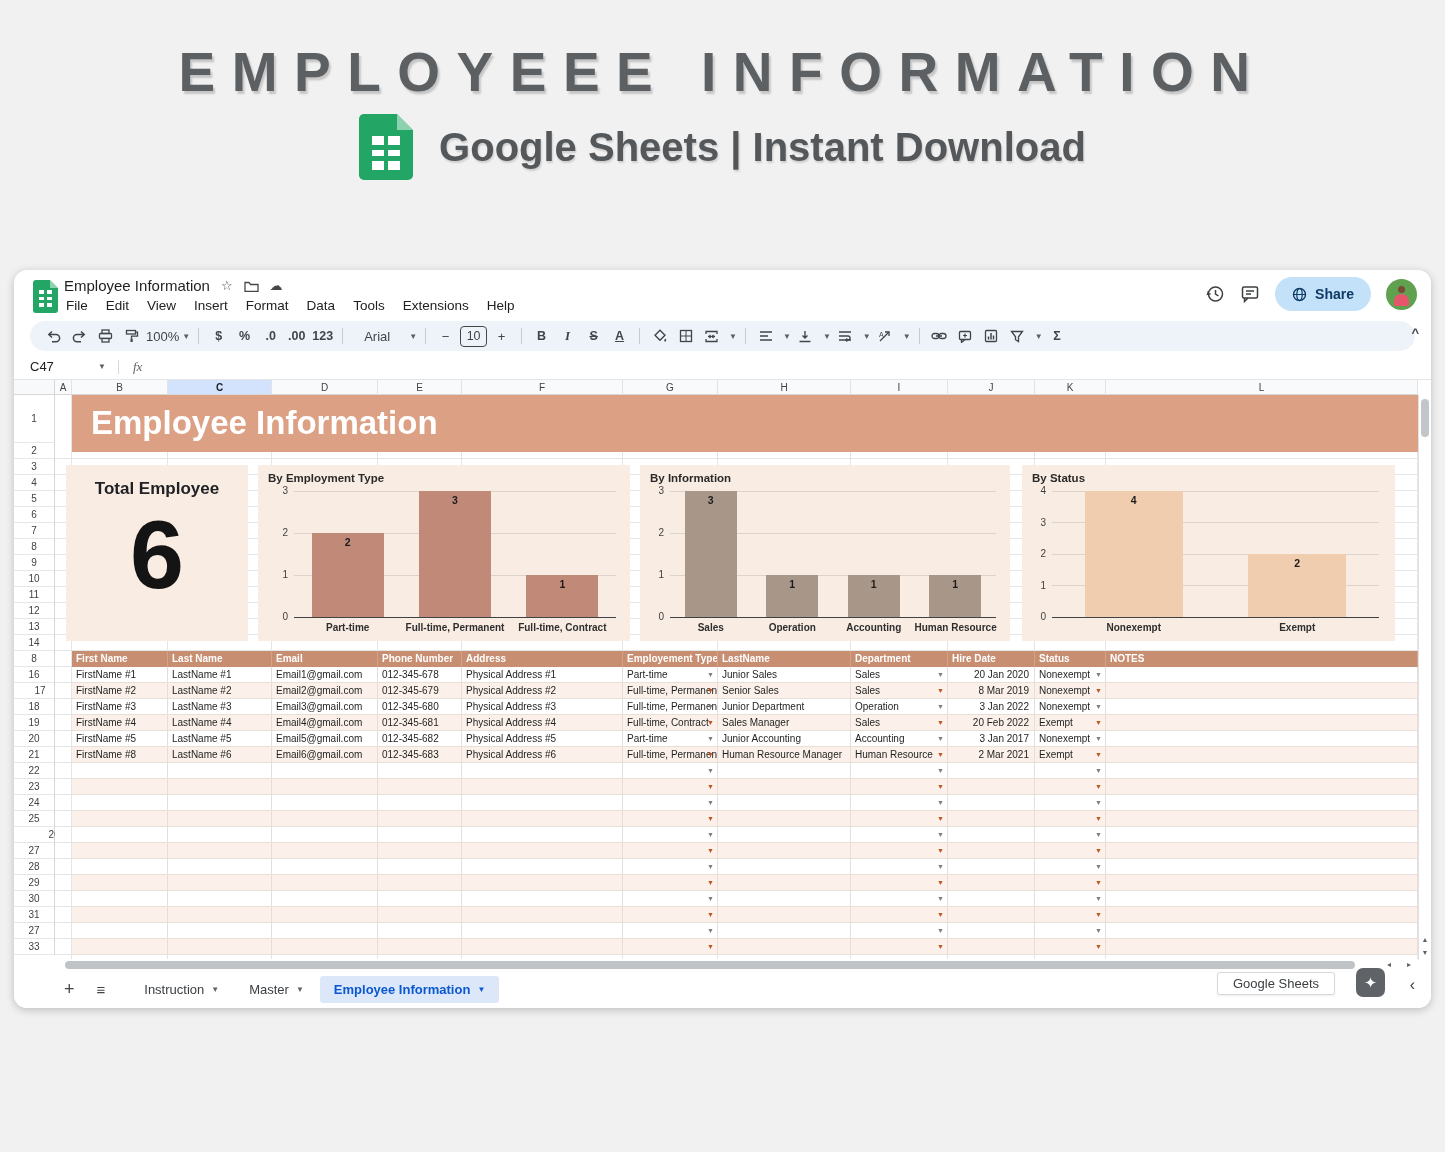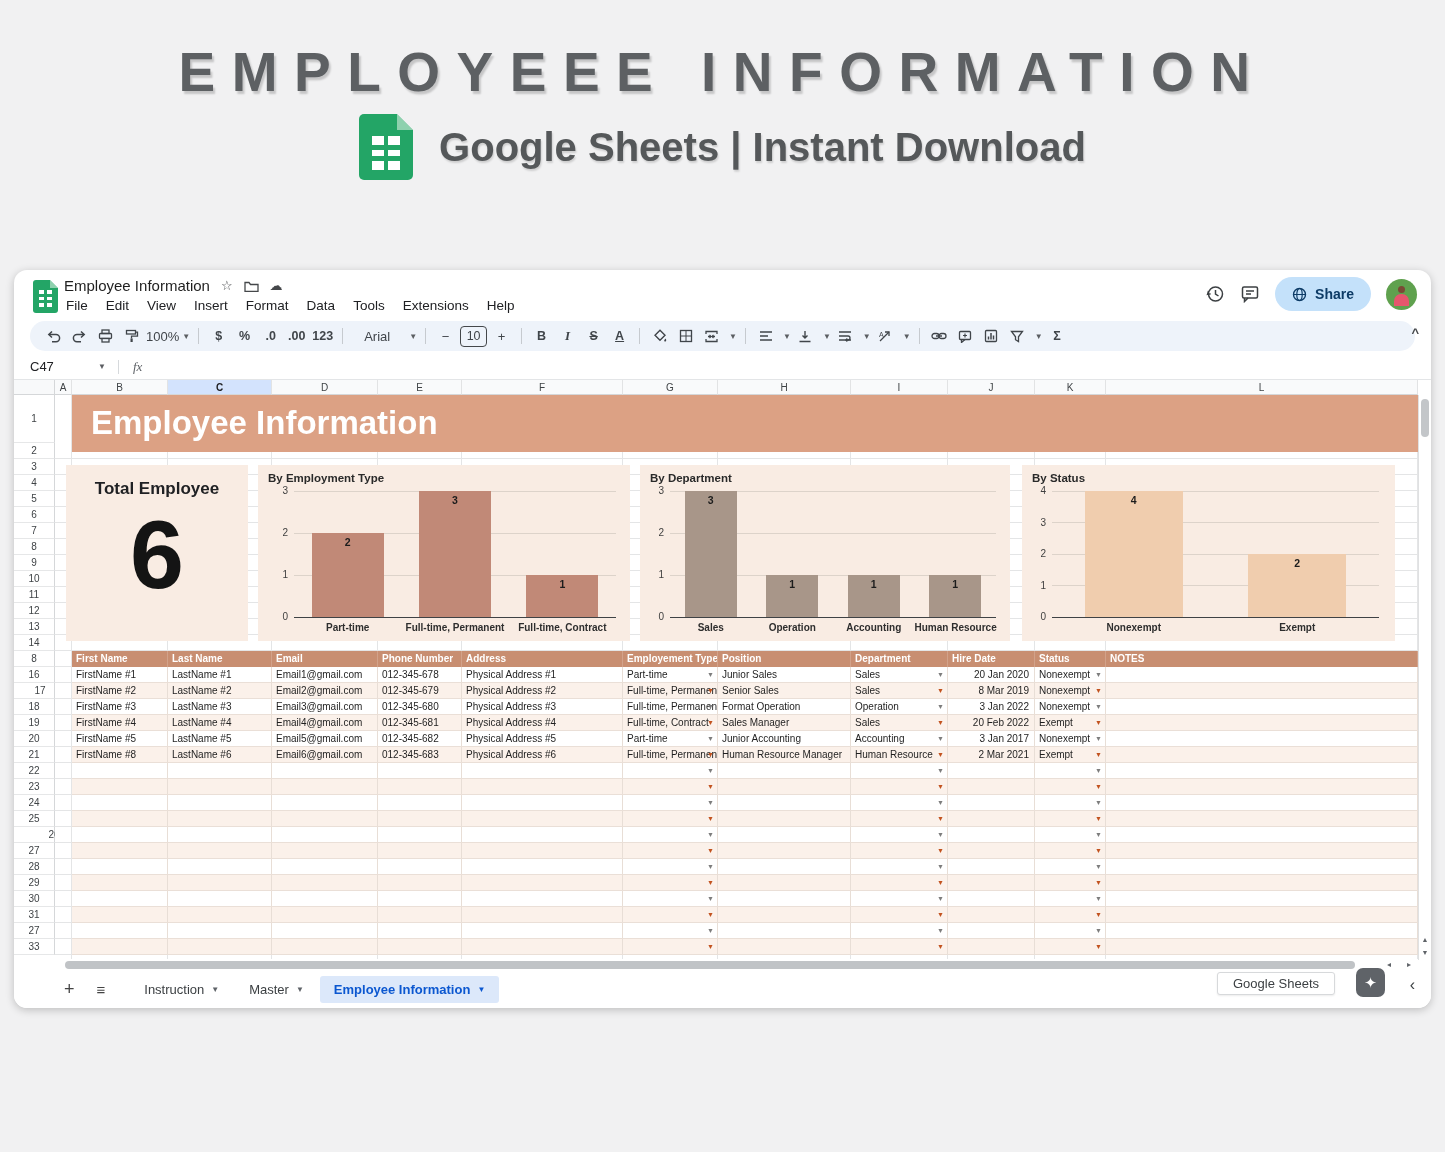--- a/index.html
+++ b/index.html
@@ -424,21 +424,21 @@
             <div class="xlab" style="left: 0px; width: 107.333px;">Part-time</div>
             <div class="bar" style="left: 125px; width: 72px; height: 126px; background: rgb(193, 137, 119);"></div>
             <div class="bval" style="left: 107.333px; width: 107.333px; top: 3px;">3</div>
             <div class="xlab" style="left: 107.333px; width: 107.333px;">Full-time, Permanent</div>
             <div class="bar" style="left: 232.333px; width: 72px; height: 42px; background: rgb(193, 137, 119);"></div>
             <div class="bval" style="left: 214.667px; width: 107.333px; top: 87px;">1</div>
             <div class="xlab" style="left: 214.667px; width: 107.333px;">Full-time, Contract</div>
           </div>
         </div>
       <div class="card card3 chart-card">
-        <div class="chart-title">By Department</div>
+        <div class="chart-title">By Information</div>
       <div class="plot" style="left: 30px; right: 14px; top: 26px; height: 126px;">
             <div class="tick" style="top: 120px;">0</div>
             <div class="gline" style="top: 83.5px;"></div>
             <div class="tick" style="top: 78px;">1</div>
             <div class="gline" style="top: 41.5px;"></div>
             <div class="tick" style="top: 36px;">2</div>
             <div class="gline" style="top: -0.5px;"></div>
             <div class="tick" style="top: -6px;">3</div>
             <div class="baseline"></div>
             <div class="bar" style="left: 14.75px; width: 52px; height: 126px; background: rgb(168, 150, 137);"></div>
@@ -478,21 +478,21 @@
         </div>
 
       <div id="tablewrap">
           <div class="thead">
             <div class="th" style="width: 96px;">First Name</div>
             <div class="th" style="width: 104px;">Last Name</div>
             <div class="th" style="width: 106px;">Email</div>
             <div class="th" style="width: 84px;">Phone Number</div>
             <div class="th" style="width: 161px;">Address</div>
             <div class="th" style="width: 95px;">Employement Type</div>
-            <div class="th" style="width: 133px;">Position</div>
+            <div class="th" style="width: 133px;">LastName</div>
             <div class="th" style="width: 97px;">Department</div>
             <div class="th" style="width: 87px;">Hire Date</div>
             <div class="th" style="width: 71px;">Status</div>
             <div class="th" style="width: 312px;">NOTES</div>
           </div>
           <div class="trow white">
             <div class="td" style="width: 96px;"><span class="ctext">FirstName #1</span></div>
             <div class="td" style="width: 104px;"><span class="ctext">LastName #1</span></div>
             <div class="td" style="width: 106px;"><span class="ctext">Email1@gmail.com</span></div>
             <div class="td" style="width: 84px;"><span class="ctext">012-345-678</span></div>
@@ -521,21 +521,21 @@
             <div class="td has-dd" style="width: 71px;"><span class="ctext">Nonexempt</span><span class="dd">▼</span></div>
             <div class="td" style="width: 312px;"><span class="ctext"></span></div>
           </div>
           <div class="trow white">
             <div class="td" style="width: 96px;"><span class="ctext">FirstName #3</span></div>
             <div class="td" style="width: 104px;"><span class="ctext">LastName #3</span></div>
             <div class="td" style="width: 106px;"><span class="ctext">Email3@gmail.com</span></div>
             <div class="td" style="width: 84px;"><span class="ctext">012-345-680</span></div>
             <div class="td" style="width: 161px;"><span class="ctext">Physical Address #3</span></div>
             <div class="td has-dd" style="width: 95px;"><span class="ctext">Full-time, Permanent</span><span class="dd">▼</span></div>
-            <div class="td" style="width: 133px;"><span class="ctext">Format Operation</span></div>
+            <div class="td" style="width: 133px;"><span class="ctext">Junior Department</span></div>
             <div class="td has-dd" style="width: 97px;"><span class="ctext">Operation</span><span class="dd">▼</span></div>
             <div class="td right" style="width: 87px;">
               <span class="ctext">3 Jan 2022</span>
             </div>
             <div class="td has-dd" style="width: 71px;"><span class="ctext">Nonexempt</span><span class="dd">▼</span></div>
             <div class="td" style="width: 312px;"><span class="ctext"></span></div>
           </div>
           <div class="trow peach">
             <div class="td" style="width: 96px;"><span class="ctext">FirstName #4</span></div>
             <div class="td" style="width: 104px;"><span class="ctext">LastName #4</span></div>

